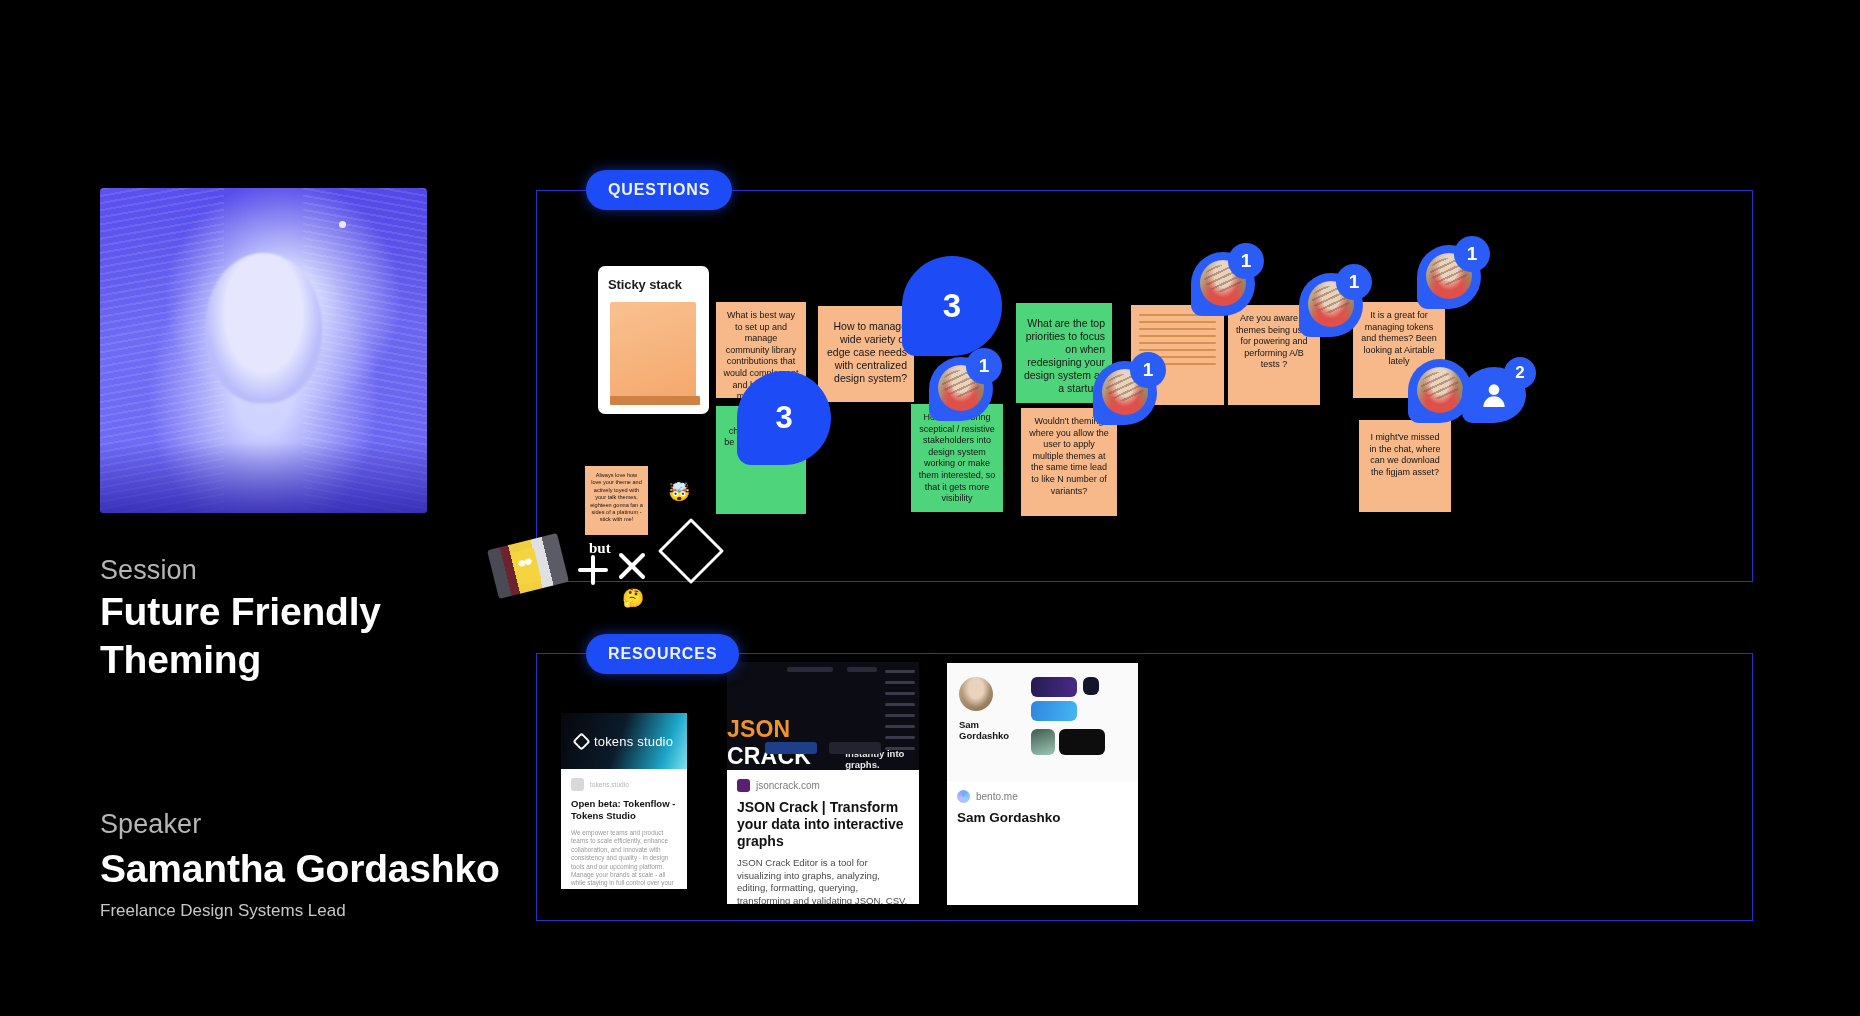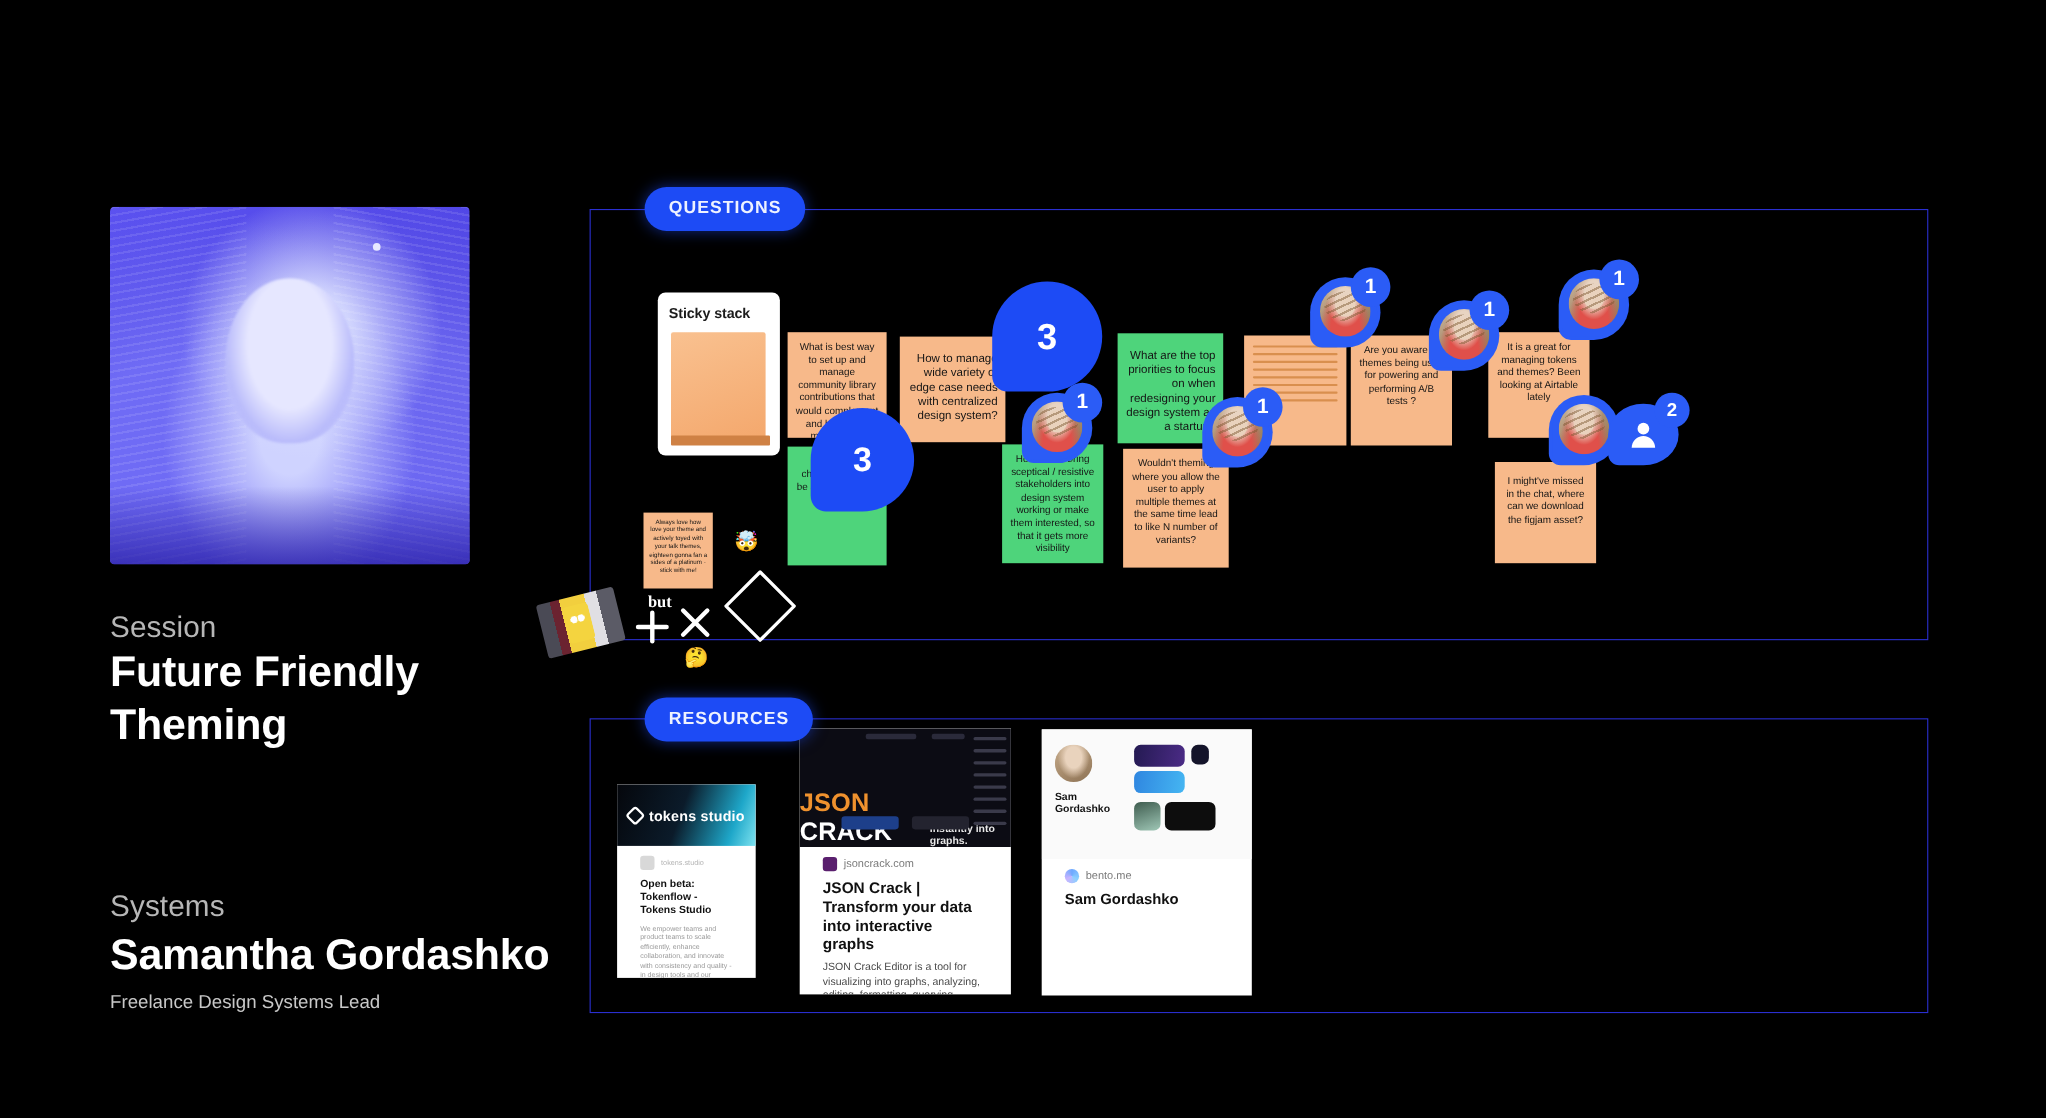--- a/index.html
+++ b/index.html
@@ -178,39 +178,39 @@
   .emoji {
     position: absolute; font-size: 18px; z-index: 13;
   }
 
   
   .rcard {
     position: absolute; background: #ffffff; overflow: hidden;
     box-shadow: 0 3px 14px rgba(0,0,0,.55);
   }
   .rcard .hero { position: relative; width: 100%; }
-  .rcard .body { padding: 9px 21px 11px; }
+  .rcard .body { padding: 9px 10px 11px; }
   .rcard .domain-row { display: flex; align-items: center; gap: 6px; margin-bottom: 7px; }
   .rcard .favicon { width: 13px; height: 13px; border-radius: 3px; flex: 0 0 auto; }
   .rcard .domain { font-size: 10px; color: #7b7b7b; }
   .rcard .rtitle { font-size: 13px; font-weight: 700; color: #111; line-height: 16px; margin-bottom: 7px; }
   .rcard .rdesc { font-size: 9.6px; line-height: 12.6px; color: #4a4a4a; }
 
   
   #card-tokens { left: 561px; top: 713px; width: 126px; height: 176px; }
   #card-tokens .hero {
     height: 56px;
     background: linear-gradient(110deg, #05070c 0%, #0b1b2a 46%, #1ea7c9 82%, #7fe3f0 100%);
     display: flex; align-items: center; justify-content: center; gap: 6px;
   }
   #card-tokens .hero .logo-mark {
     width: 13px; height: 13px; transform: rotate(45deg);
     border: 2px solid #fff; border-radius: 3px;
   }
-  #card-tokens .hero .logo-text { color: #fff; font-size: 13px; letter-spacing: .2px; font-weight: bold; }
+  #card-tokens .hero .logo-text { color: #fff; font-size: 13px; letter-spacing: .2px; }
   #card-tokens .rtitle { font-size: 9.5px; line-height: 12px; }
   #card-tokens .rdesc { font-size: 6.4px; line-height: 8.4px; color: #9a9a9a; }
   #card-tokens .domain { font-size: 6.6px; color: #b5b5b5; }
 
   
   #card-json { left: 727px; top: 662px; width: 192px; height: 242px; }
   #card-json .hero {
     height: 108px; background: #0c0c14; position: relative; overflow: hidden;
     display: flex; flex-direction: row; align-items: flex-end; justify-content: center;
   }
@@ -255,21 +255,21 @@
     <div class="photo-hair-l"></div>
     <div class="photo-hair-r"></div>
     <div class="photo-face"></div>
     <div class="photo-dot"></div>
     <div class="photo-shoulders"></div>
   </div>
 
   <div class="kicker" id="session-kicker">Session</div>
   <div class="bigtitle" id="session-title">Future Friendly Theming</div>
 
-  <div class="kicker" id="speaker-kicker">Systems</div>
+  <div class="kicker" id="speaker-kicker">Speaker</div>
   <div class="bigtitle" id="speaker-name">Samantha Gordashko</div>
   <div class="subtle" id="speaker-role">Freelance Design Systems Lead</div>
 
   <div class="panel" id="questions-panel"></div>
   <div class="panel-pill" id="questions-pill">QUESTIONS</div>
 
   <div class="sticky-card">
     <div class="sc-title">Sticky stack</div>
     <div class="sc-stack"></div>
   </div>

